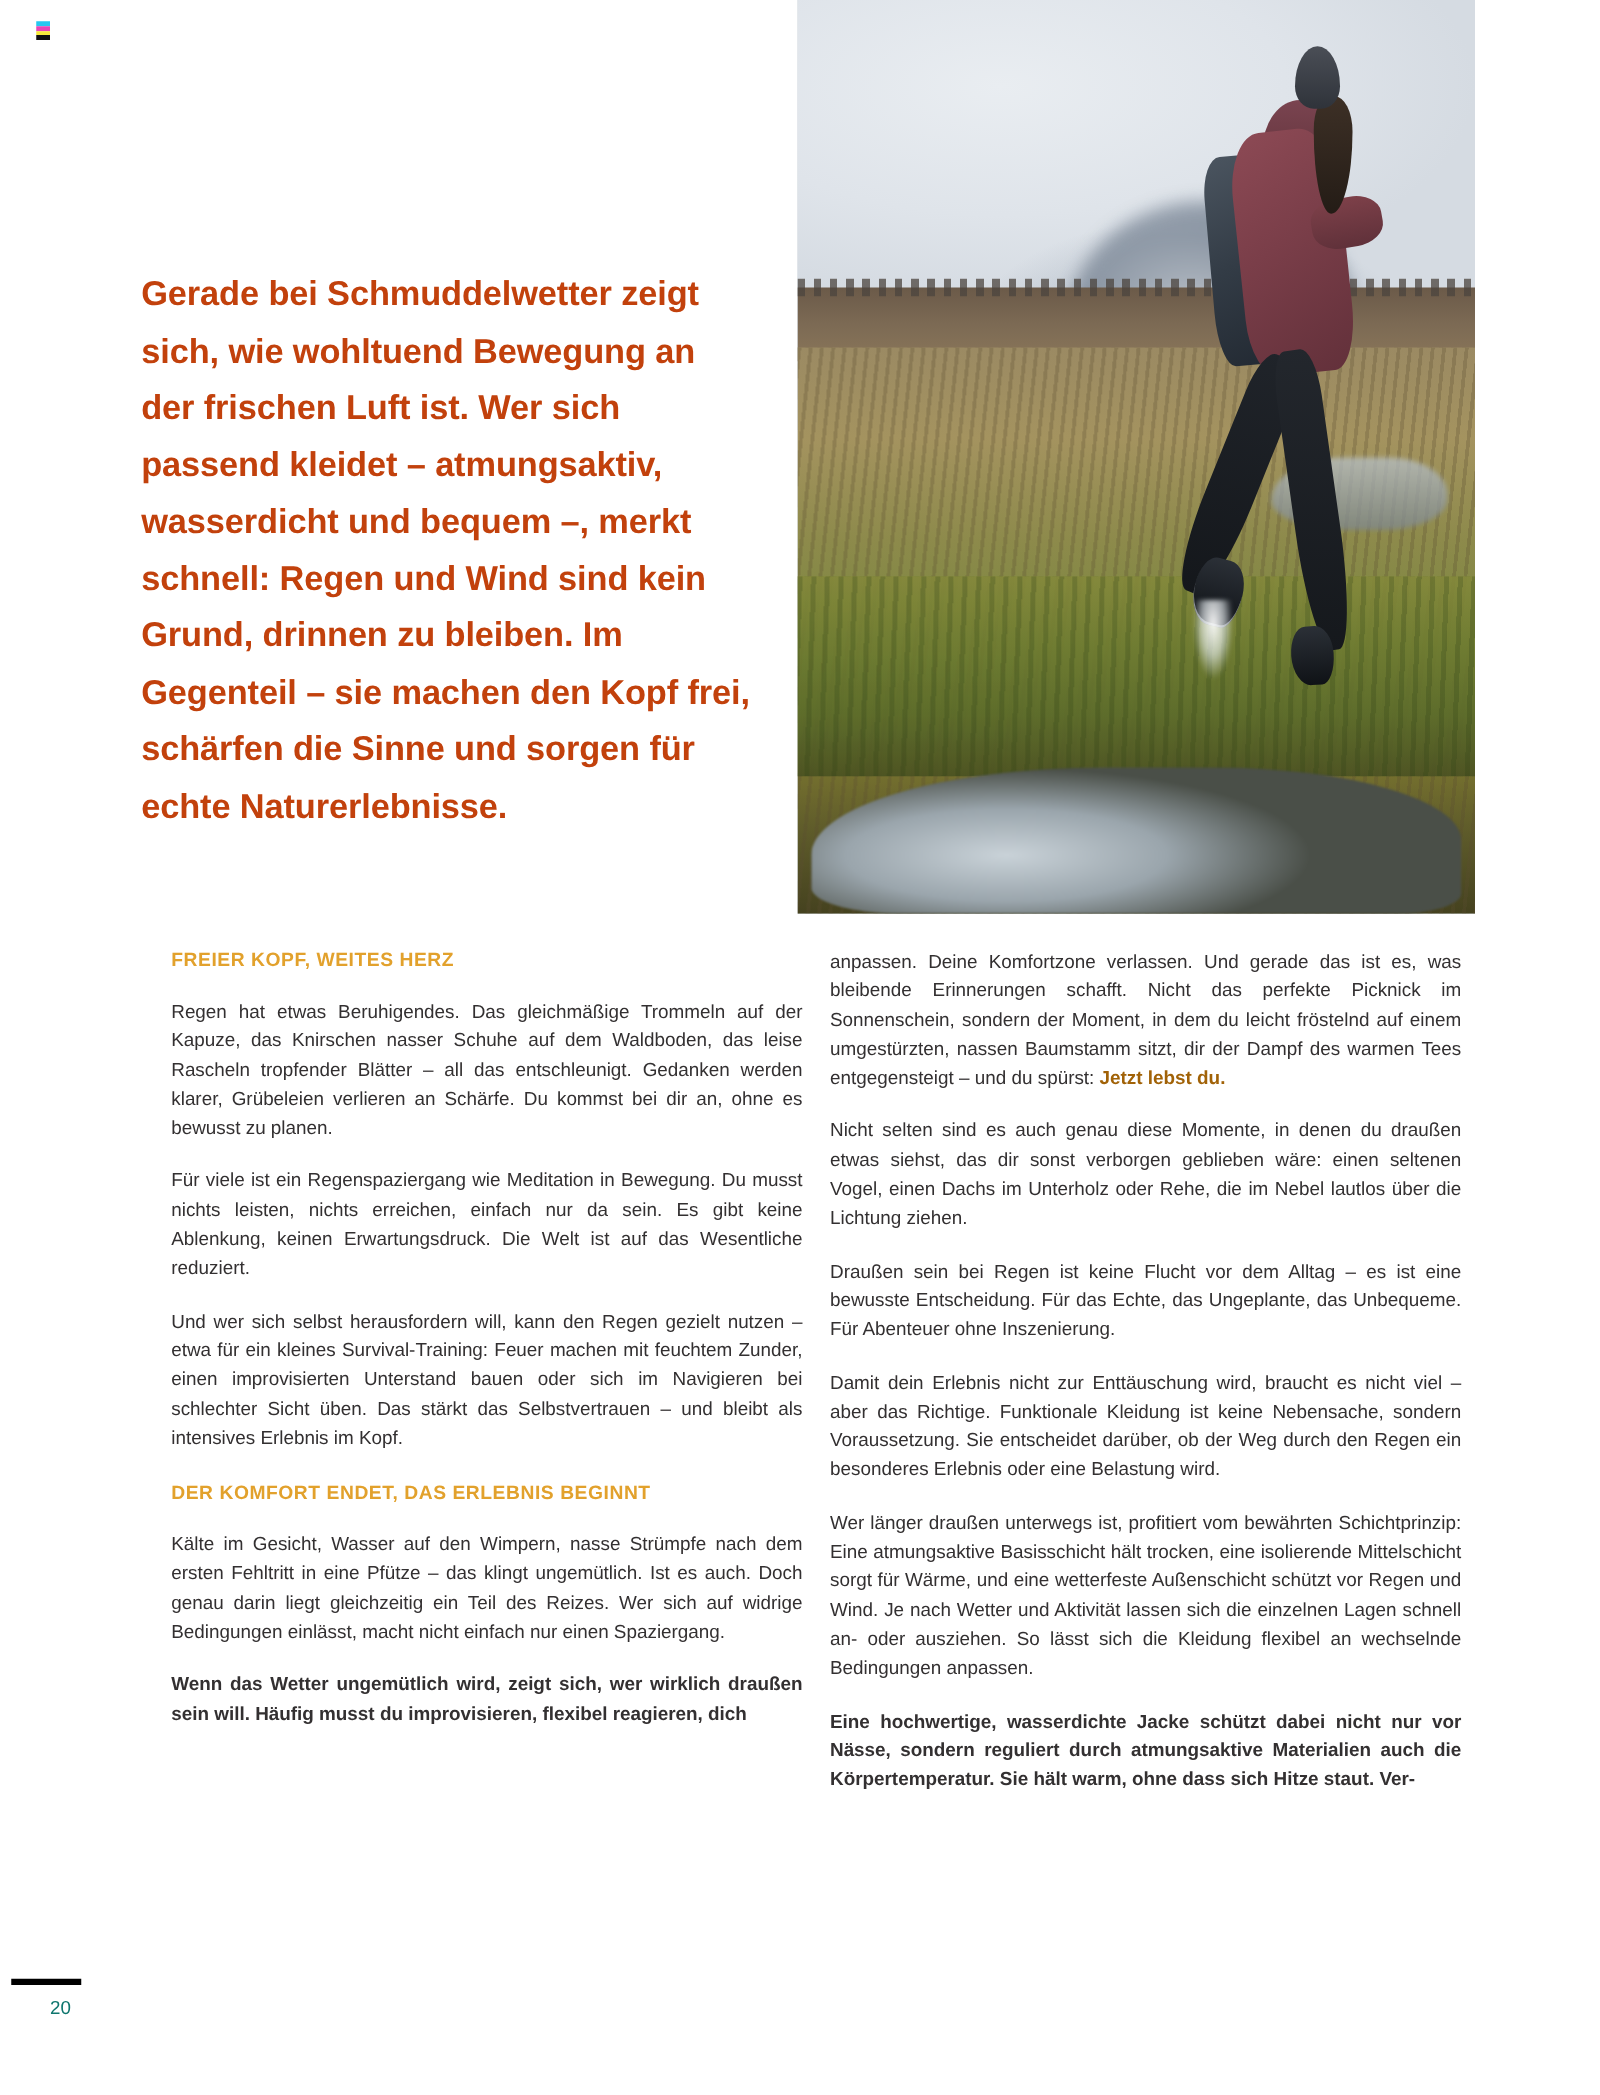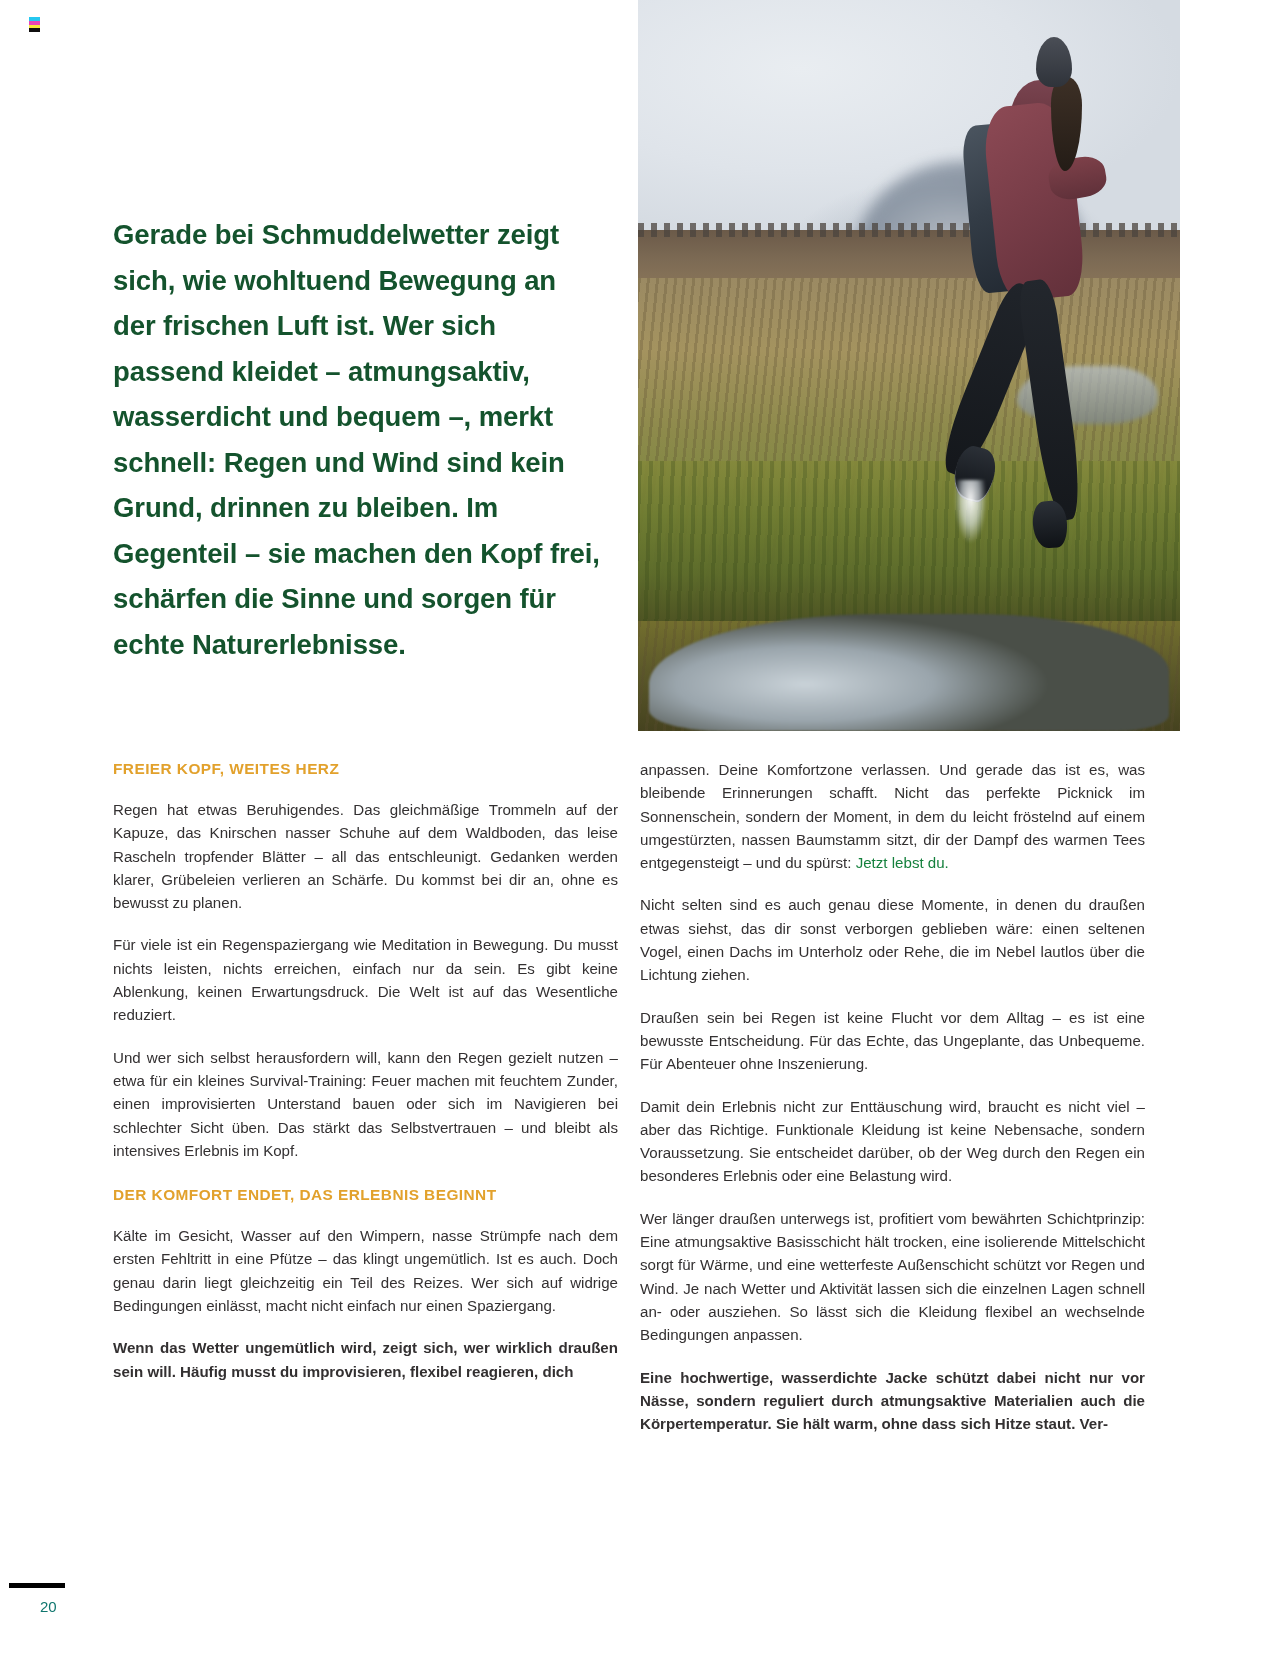--- a/index.html
+++ b/index.html
@@ -182,50 +182,51 @@
   
   .lead {
     position: absolute;
     left: 113px;
     top: 212px;
     width: 490px;
     font-size: 27.5px;
     line-height: 45.5px;
     font-weight: bold;
     letter-spacing: -0.1px;
-    color: #14532d;
+    color: #c2410c;
   }
 
   
   .col {
     position: absolute;
     top: 758px;
     width: 505px;
     font-size: 15.1px;
     line-height: 23.3px;
     text-align: justify;
     color: #333031;
+    margin-left: 24px;
   }
   .col.left  { left: 113px; }
   .col.right { left: 640px; }
 
   .col p { margin: 0 0 19px 0; }
   .col p:last-child { margin-bottom: 0; font-weight: bold; }
 
   .kicker {
     margin: 0 0 1px 0;
     font-size: 15.4px;
     line-height: 21px;
     font-weight: bold;
     letter-spacing: 0.45px;
     color: #e2a12c;
     text-transform: uppercase;
   }
   .kicker.spaced { margin-top: 22px; }
-  b.strong { font-weight: normal; color: #15803d; }
+  b.strong { font-weight: bold; color: #a16207; }
 
   
   .footrule {
     position: absolute;
     left: 9px;
     top: 1583px;
     width: 56px;
     height: 5px;
     background: #000000;
   }

